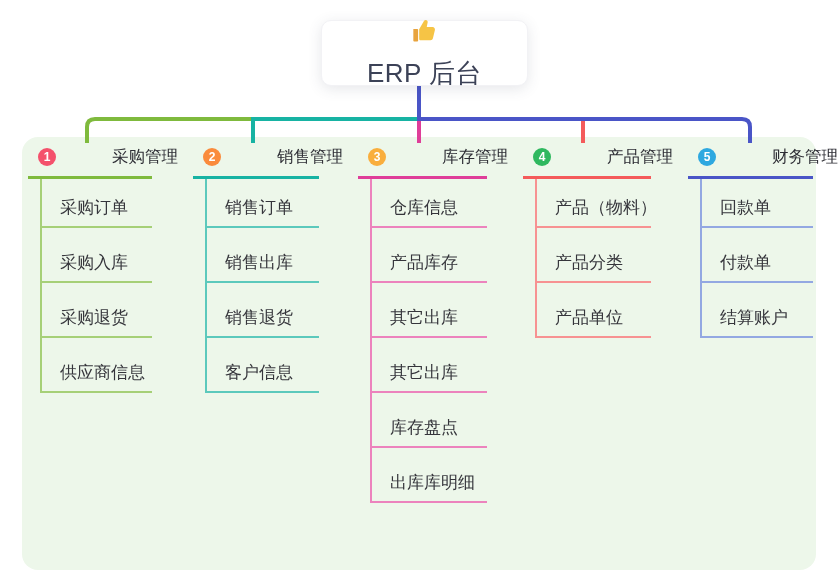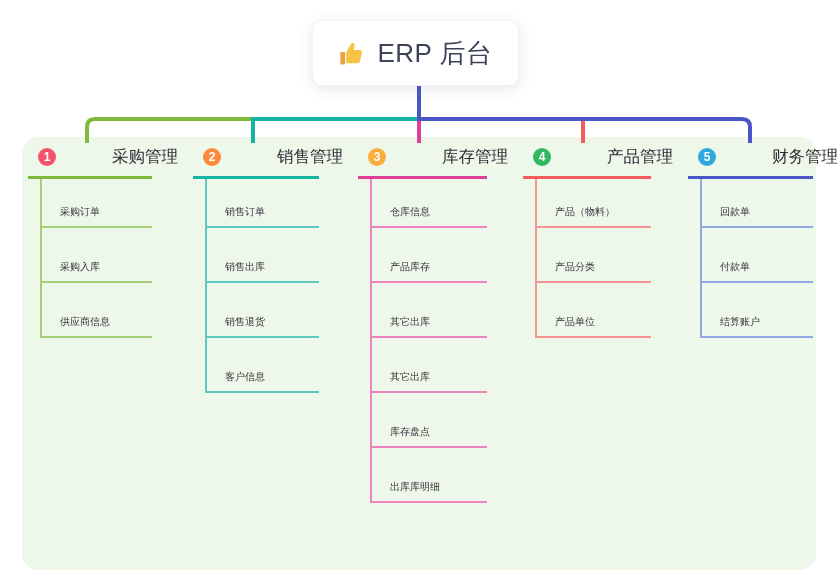--- a/index.html
+++ b/index.html
@@ -10,25 +10,25 @@
   }
   .panel {
     position:absolute; left:22px; top:137px; width:794px; height:433px;
     background:#edf7ea; border-radius:16px;
   }
   svg.connectors {
     position:absolute; left:0; top:0; width:839px; height:588px;
     pointer-events:none;
   }
   .root-node {
-    position:absolute; left:312px; top:20px; width:205px; height:64px;
+    position:absolute; left:321px; top:20px; width:205px; height:64px;
     background:#ffffff; border:1px solid #f2f2f5; border-radius:10px;
     box-shadow:0 3px 14px rgba(60,70,90,.13);
     display:flex; align-items:center; justify-content:center; gap:11px;
-    font-size:26px; color:#3c4257; letter-spacing:.5px;
+    font-size:26px; color:#3c4257; letter-spacing:.5px;flex-direction:column;
   }
   .thumb-icon { width:28px; height:28px; flex:0 0 auto; margin-top:2px; }
   .branch { position:absolute; top:145px; }
   .branch-header {
     display:flex; align-items:center; gap:8px;
     height:24px; padding:0 0 7px 10px;
     border-bottom:3px solid transparent;
   }
   .badge {
     width:18px; height:18px; border-radius:50%;
@@ -36,21 +36,21 @@
     display:flex; align-items:center; justify-content:center;
     flex:0 0 auto;
   }
   .branch-title { font-size:16.5px; color:#2d2d34; white-space:nowrap;margin-left:48px; }
   .items { margin-left:12px; border-left:2px solid transparent; }
   .item {
     box-sizing:border-box; height:55px;
     display:flex; align-items:flex-end;
     padding:16px 0 7px 18px;
     border-bottom:2px solid transparent;
-    font-size:10px; color:#35353b; white-space:nowrap;
+    font-size:17px; color:#35353b; white-space:nowrap;
   }
   .item:first-child { height:49px; }
 </style>
 </head>
 <body>
 
 <div class="panel"></div>
 
 <svg class="connectors" viewBox="0 0 839 588" xmlns="http://www.w3.org/2000/svg" id="conn">
     <path d="M87,143 L87,127 Q87,119 95,119 L253,119" stroke="#7fba3d" stroke-width="4" fill="none"></path>
@@ -71,20 +71,21 @@
 
 <div id="branches">
     <div class="branch" style="left: 28px; width: 124px;">
       <div class="branch-header" style="border-bottom-color: rgb(127, 186, 61);">
         <span class="badge" style="background: rgb(244, 81, 108);">1</span>
         <span class="branch-title">采购管理</span>
       </div>
       <div class="items" style="border-left-color: rgb(166, 208, 119);">
         <div class="item" style="border-bottom-color: rgb(166, 208, 119);">采购订单</div>
         <div class="item" style="border-bottom-color: rgb(166, 208, 119);">采购入库</div>
+        <div class="item" style="border-bottom-color: rgb(166, 208, 119);">采购退货</div>
         <div class="item" style="border-bottom-color: rgb(166, 208, 119);">供应商信息</div>
       </div>
     </div>
     <div class="branch" style="left: 193px; width: 126px;">
       <div class="branch-header" style="border-bottom-color: rgb(23, 179, 163);">
         <span class="badge" style="background: rgb(250, 139, 60);">2</span>
         <span class="branch-title">销售管理</span>
       </div>
       <div class="items" style="border-left-color: rgb(92, 201, 188);">
         <div class="item" style="border-bottom-color: rgb(92, 201, 188);">销售订单</div>

